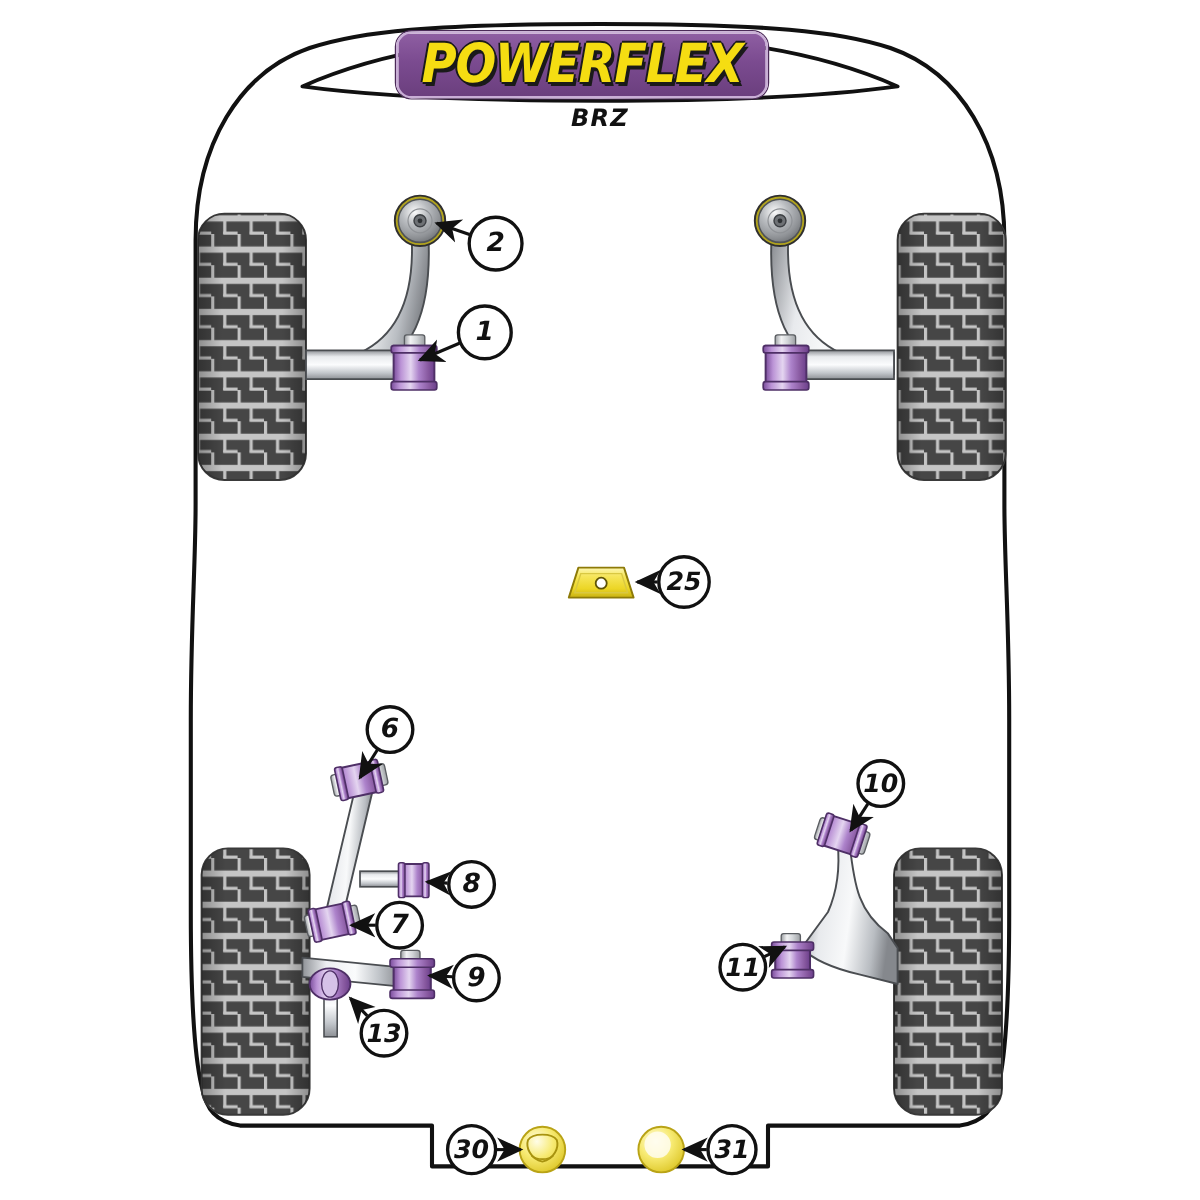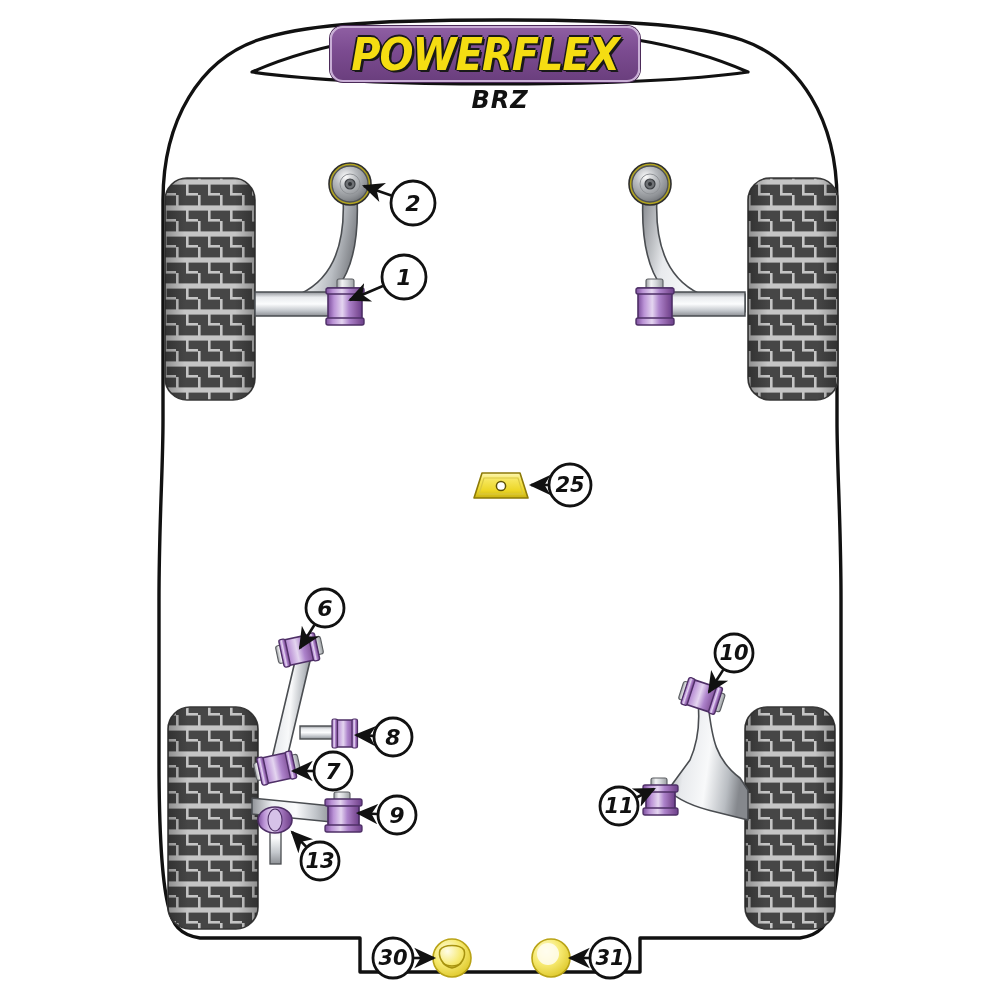--- a/index.html
+++ b/index.html
@@ -64,21 +64,21 @@
   }
   .model-text {
     position: absolute;
     left: 0;
     top: 86px;
     width: 1000px;
     text-align: center;
     font-family: "DejaVu Sans", sans-serif;
     font-style: italic;
     font-weight: bold;
-    font-size: 24px;
+    font-size: 20px;
     letter-spacing: 1px;
     color: #111111;
   }
 </style>
 </head>
 <body>
 
 <div id="stage">
 
   <svg id="diagram" viewBox="0 0 1000 1000">

